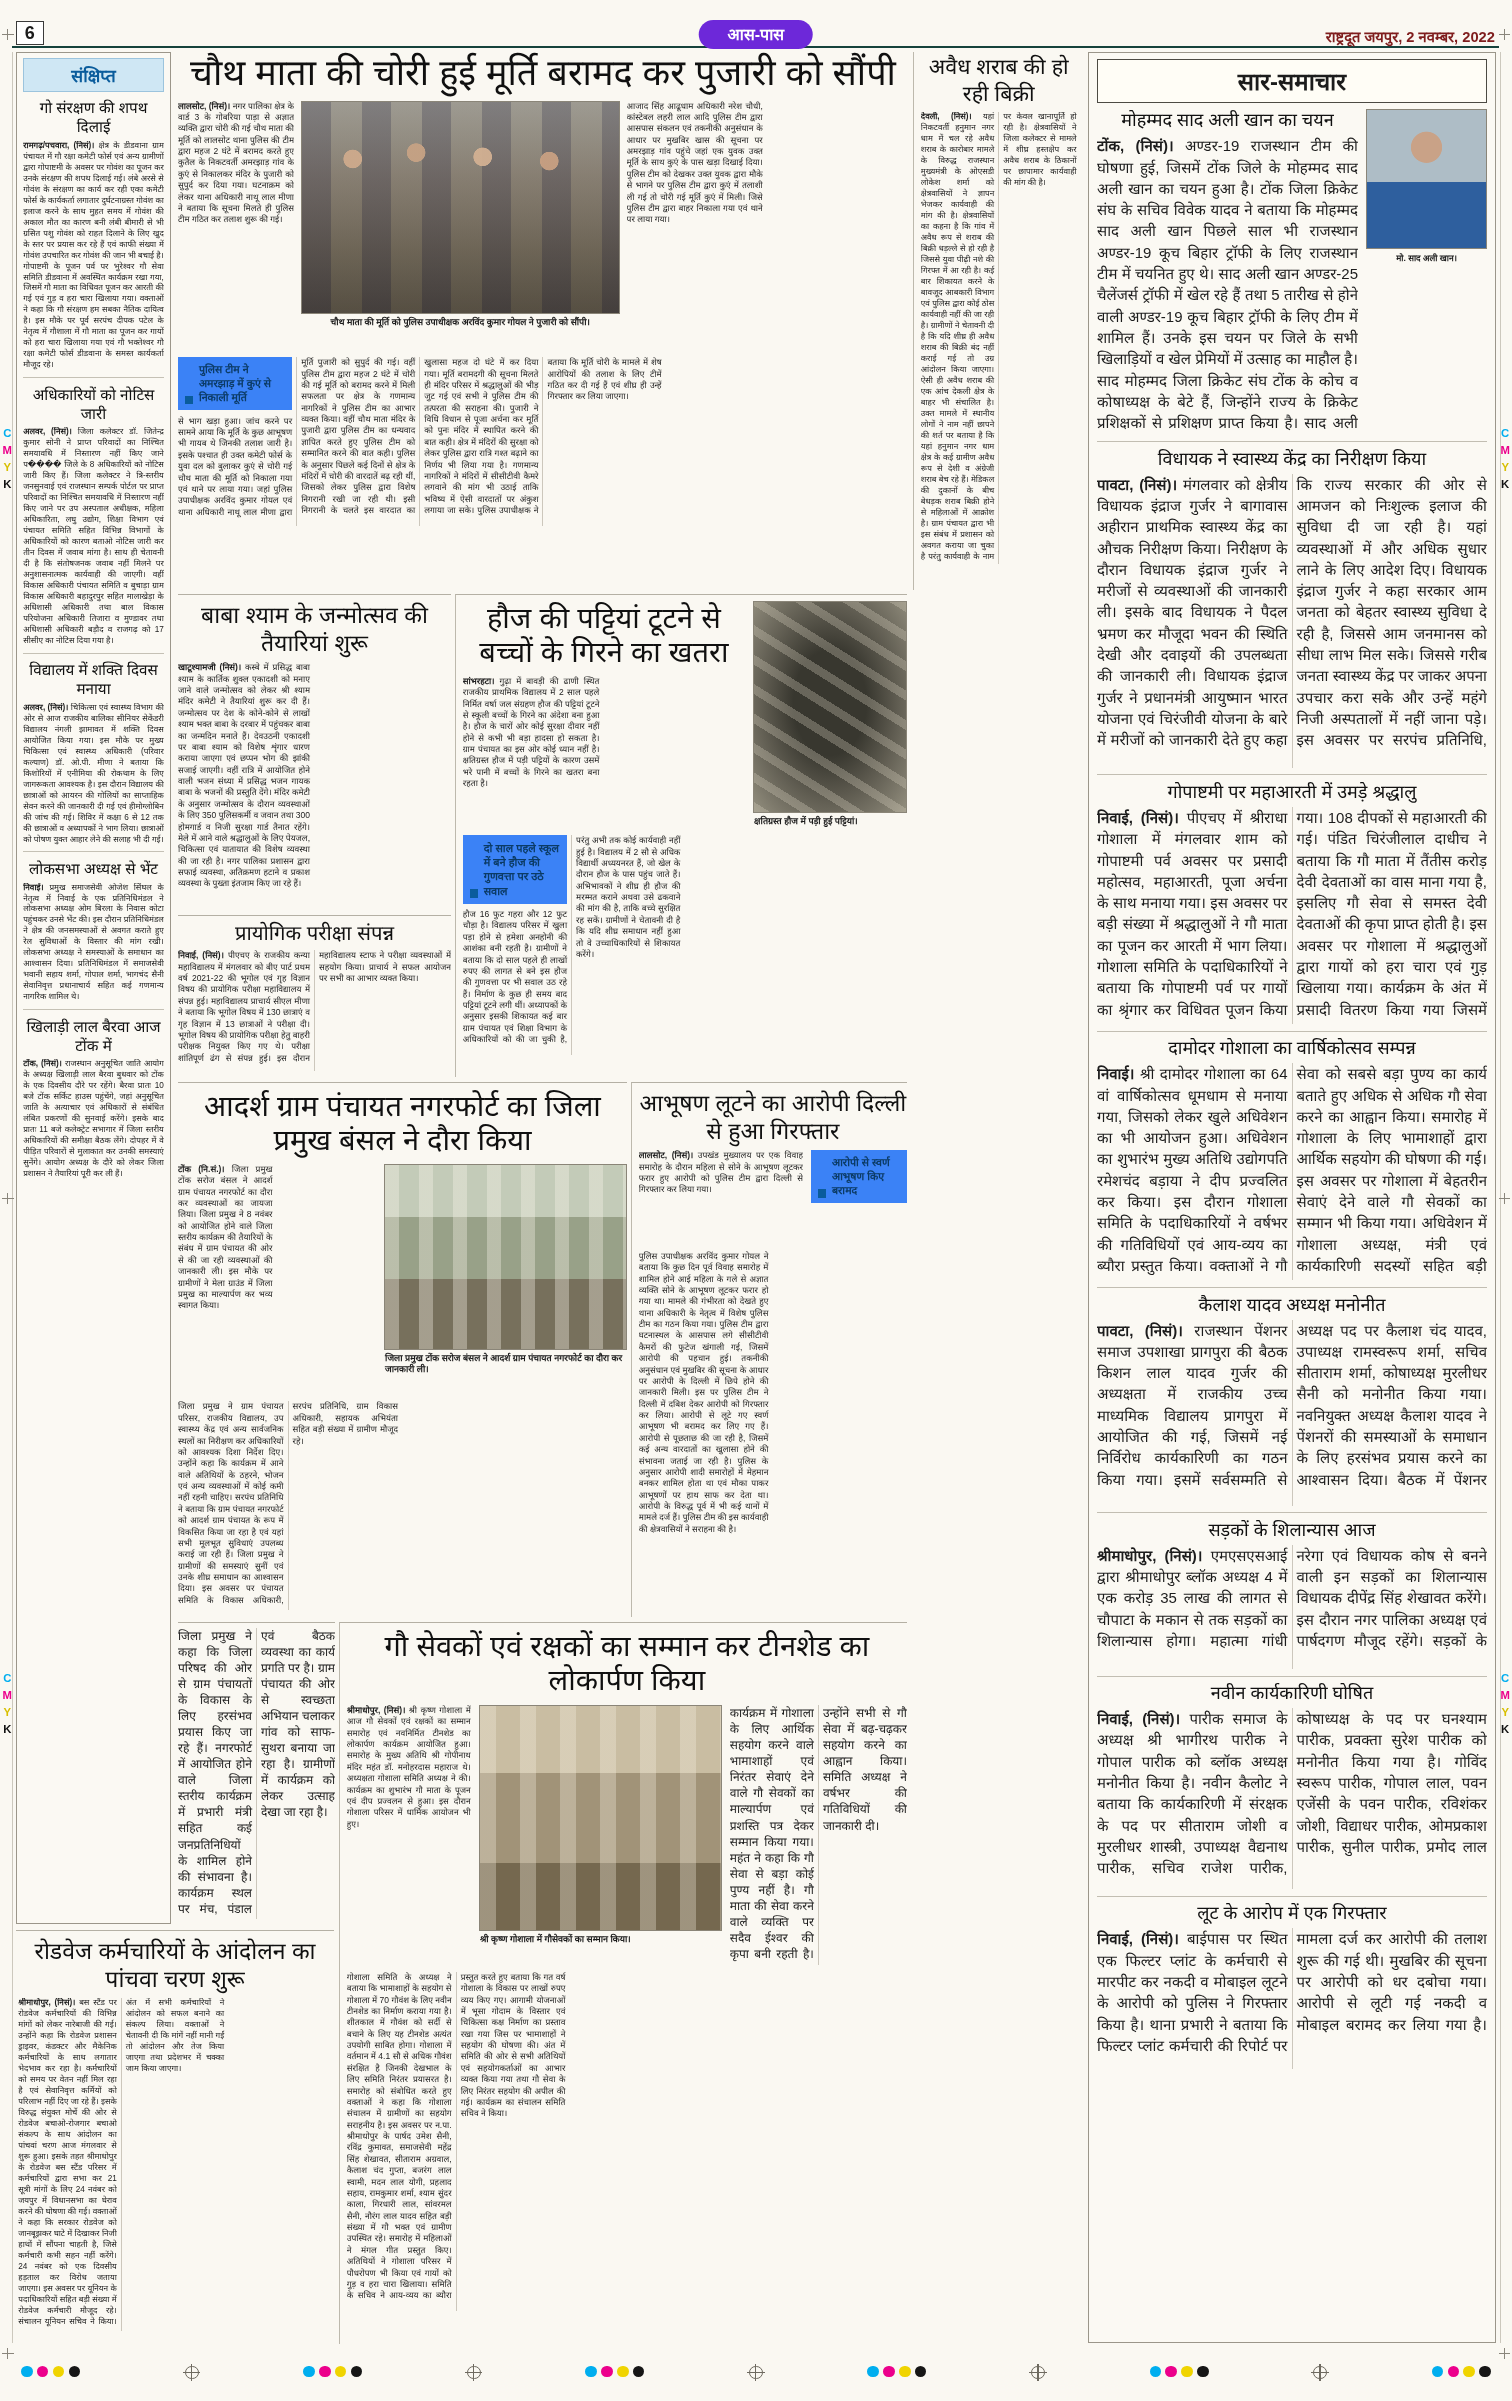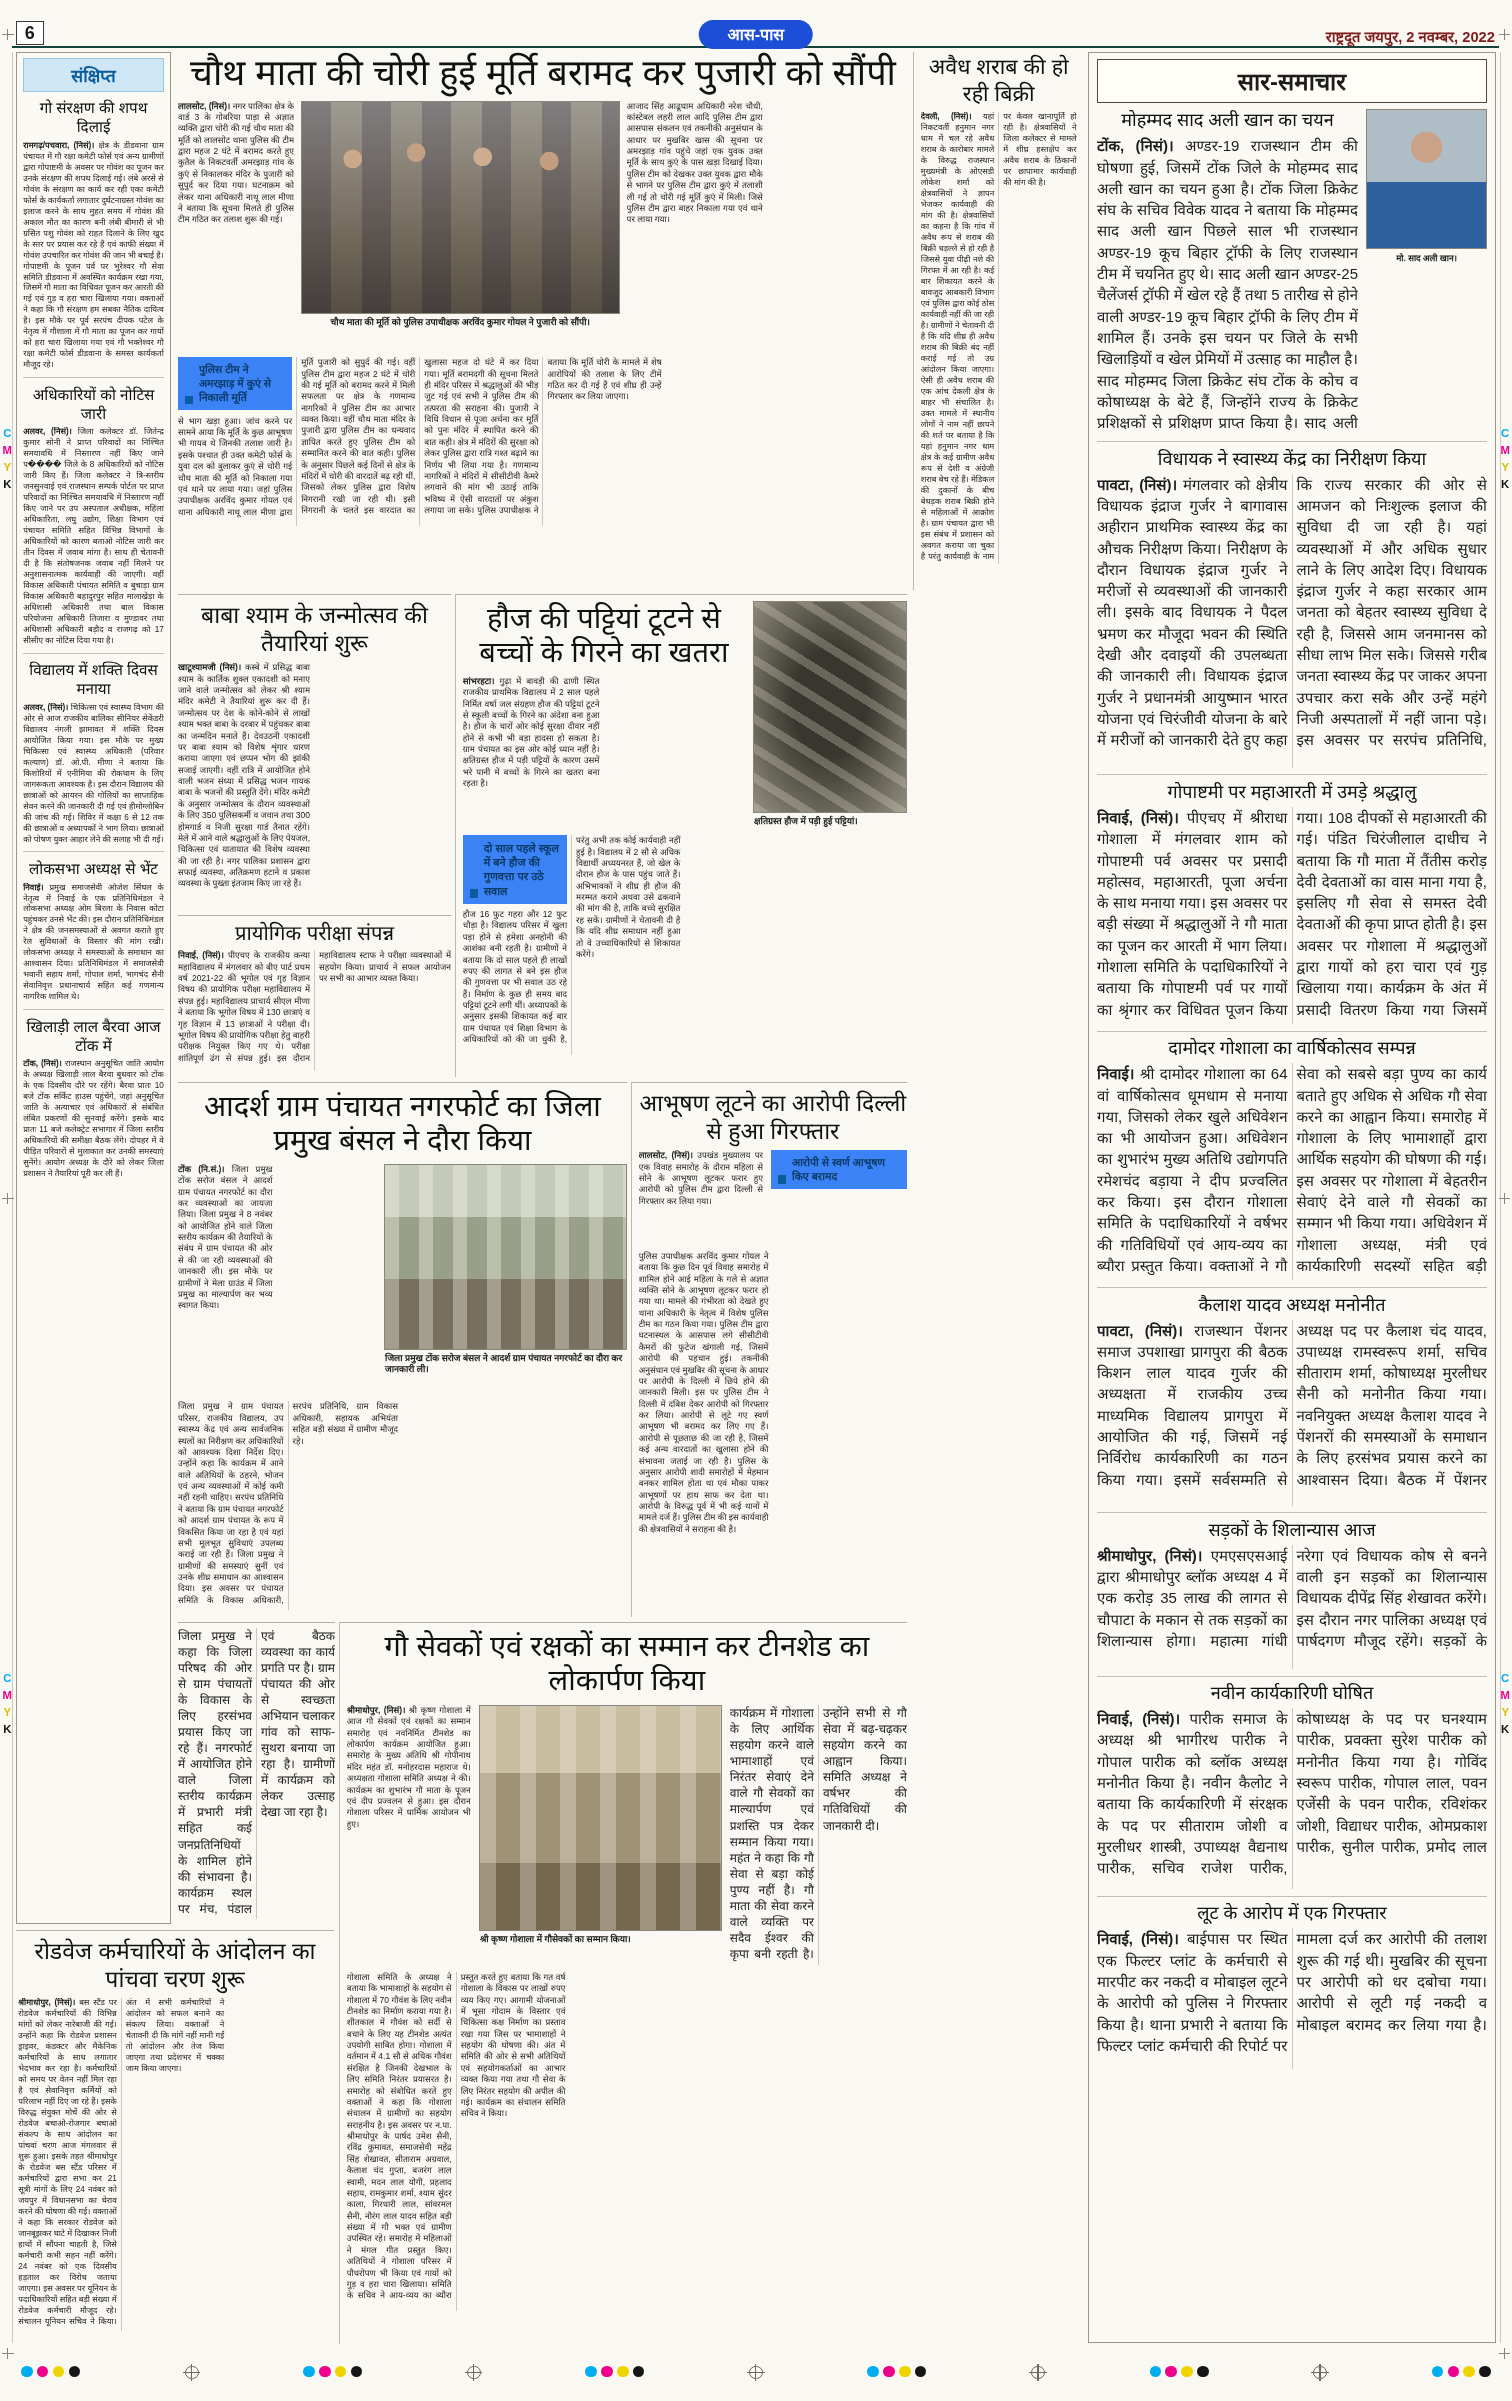--- a/index.html
+++ b/index.html
@@ -8,21 +8,21 @@
     background:#faf8f2; color:#1c1c1c;
     font-family:"Liberation Sans","DejaVu Sans",sans-serif;
   }
   .abs { position:absolute; }
   
   #header { left:12.4px; top:19px; width:1487px; height:30.5px; }
   #header .hline { position:absolute; left:0; right:0; bottom:1.1px; height:2.3px; background:#15423c; }
   .pagenum { position:absolute; left:3.4px; top:2.3px; border:1.1px solid #3a3a3a; background:#fff;
              font-size:18px; font-weight:700; padding:0.6px 8px; z-index:2; }
   .section-pill { position:absolute; left:50%; top:1.1px; transform:translateX(-50%);
-             background:#1d4ed8; color:#fff; font-size:16px; font-weight:700;
+             background:#6d28d9; color:#fff; font-size:16px; font-weight:700;
              padding:3.4px 29px; border-radius:16px; z-index:2; }
   .edition { position:absolute; right:4.5px; top:6.8px; font-size:14.7px; font-weight:700; color:#7f1d1d; }
   
   .frame { border-left:0.6px solid #ccc8bd; }
   .plus { position:absolute; width:11.3px; height:11.3px; }
   .plus::before { content:""; position:absolute; left:0; right:0; top:50%; height:1.1px; margin-top:-0.6px; background:#8a867c; }
   .plus::after  { content:""; position:absolute; top:0; bottom:0; left:50%; width:1.1px; margin-left:-0.6px; background:#8a867c; }
   .cmyk-stack { position:absolute; width:12.4px; display:flex; flex-direction:column; align-items:center;
                 font-size:11.3px; font-weight:700; line-height:1.5; }
   .print-strip { position:absolute; left:19px; right:19px; top:2363px; height:19px;
@@ -336,21 +336,21 @@
     <span>जिला प्रमुख ने कहा कि जिला परिषद की ओर से ग्राम पंचायतों के विकास के लिए हरसंभव प्रयास किए जा रहे हैं। नगरफोर्ट में आयोजित होने वाले जिला स्तरीय कार्यक्रम में प्रभारी मंत्री सहित कई जनप्रतिनिधियों के शामिल होने की संभावना है। कार्यक्रम स्थल पर मंच, पंडाल एवं बैठक व्यवस्था का कार्य प्रगति पर है। ग्राम पंचायत की ओर से स्वच्छता अभियान चलाकर गांव को साफ-सुथरा बनाया जा रहा है। ग्रामीणों में कार्यक्रम को लेकर उत्साह देखा जा रहा है।</span>
   </div>
 </div>
 
 <div id="jewellery" class="abs">
   <h2 class="h-lg">आभूषण लूटने का आरोपी दिल्ली से हुआ गिरफ्तार</h2>
   <div style="display:flex;gap:8px;margin-top:5.6px;align-items:flex-start">
     <div class="jt" style="flex:1;height:96px">
       <span class="dl">लालसोट, (निसं)।</span> <span>उपखंड मुख्यालय पर एक विवाह समारोह के दौरान महिला से सोने के आभूषण लूटकर फरार हुए आरोपी को पुलिस टीम द्वारा दिल्ली से गिरफ्तार कर लिया गया।</span>
     </div>
-    <div class="subbox" style="width:136px;flex:0 0 auto;font-size:10.7px">
+    <div class="subbox" style="width:96px;flex:0 0 auto;font-size:10.7px">
       <span class="sq"></span>
       <span>आरोपी से स्वर्ण आभूषण किए बरामद</span>
     </div>
   </div>
   <div class="jt c2 colr" style="height:361px;margin-top:4.5px">
     <span>पुलिस उपाधीक्षक अरविंद कुमार गोयल ने बताया कि कुछ दिन पूर्व विवाह समारोह में शामिल होने आई महिला के गले से अज्ञात व्यक्ति सोने के आभूषण लूटकर फरार हो गया था। मामले की गंभीरता को देखते हुए थाना अधिकारी के नेतृत्व में विशेष पुलिस टीम का गठन किया गया। पुलिस टीम द्वारा घटनास्थल के आसपास लगे सीसीटीवी कैमरों की फुटेज खंगाली गई, जिसमें आरोपी की पहचान हुई। तकनीकी अनुसंधान एवं मुखबिर की सूचना के आधार पर आरोपी के दिल्ली में छिपे होने की जानकारी मिली। इस पर पुलिस टीम ने दिल्ली में दबिश देकर आरोपी को गिरफ्तार कर लिया। आरोपी से लूटे गए स्वर्ण आभूषण भी बरामद कर लिए गए हैं। आरोपी से पूछताछ की जा रही है, जिसमें कई अन्य वारदातों का खुलासा होने की संभावना जताई जा रही है। पुलिस के अनुसार आरोपी शादी समारोहों में मेहमान बनकर शामिल होता था एवं मौका पाकर आभूषणों पर हाथ साफ कर देता था। आरोपी के विरुद्ध पूर्व में भी कई थानों में मामले दर्ज हैं। पुलिस टीम की इस कार्यवाही की क्षेत्रवासियों ने सराहना की है।</span>
   </div>
 </div>
 
 <div id="gau" class="abs">

